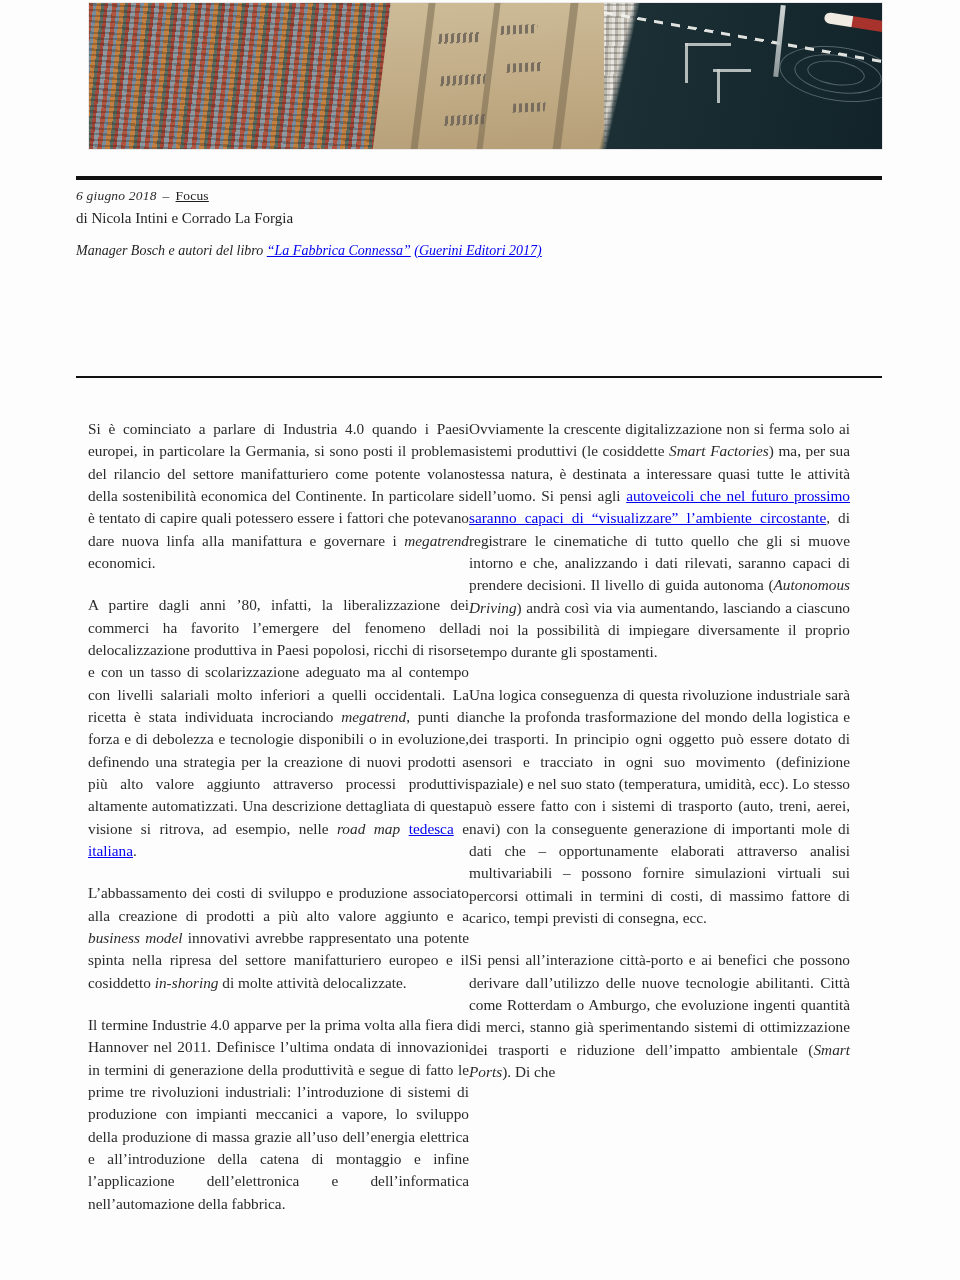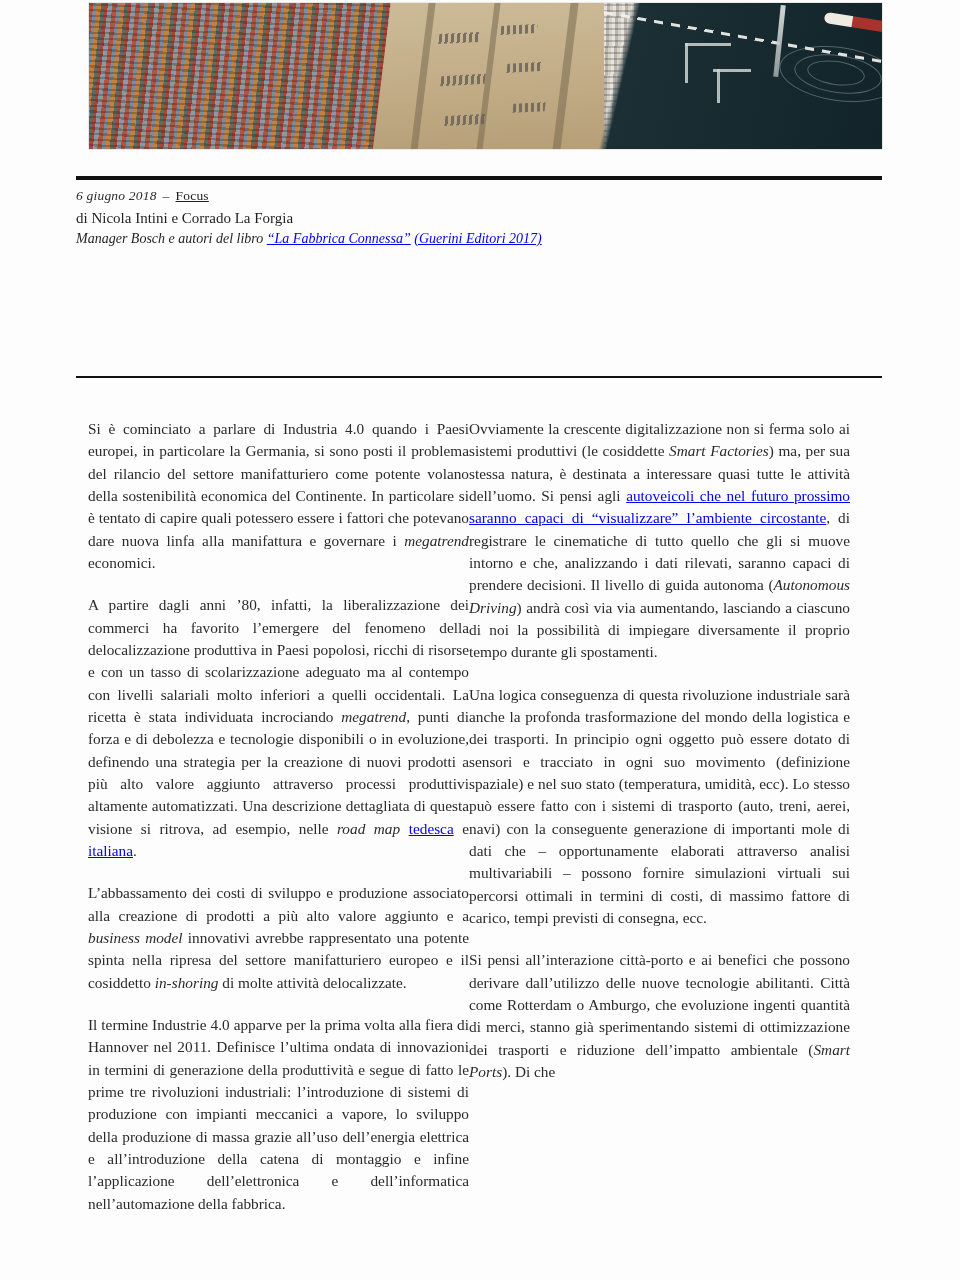--- a/index.html
+++ b/index.html
@@ -176,21 +176,21 @@
     font-size: 40px;
     font-weight: bold;
     color: #9e2235;
     letter-spacing: -.4px;
     line-height: 1.06;
     margin: 2px 0 12px 0;
   }
   .byline {
     font-size: 15px;
     color: #1f1f1f;
-    margin-bottom: 4px;
+    margin-bottom: 16px;
   }
   .credit {
     font-size: 14px;
     font-style: italic;
     color: #1f1f1f;
   }
   .credit .lnk { text-decoration: underline; }
 
   
   .columns {

